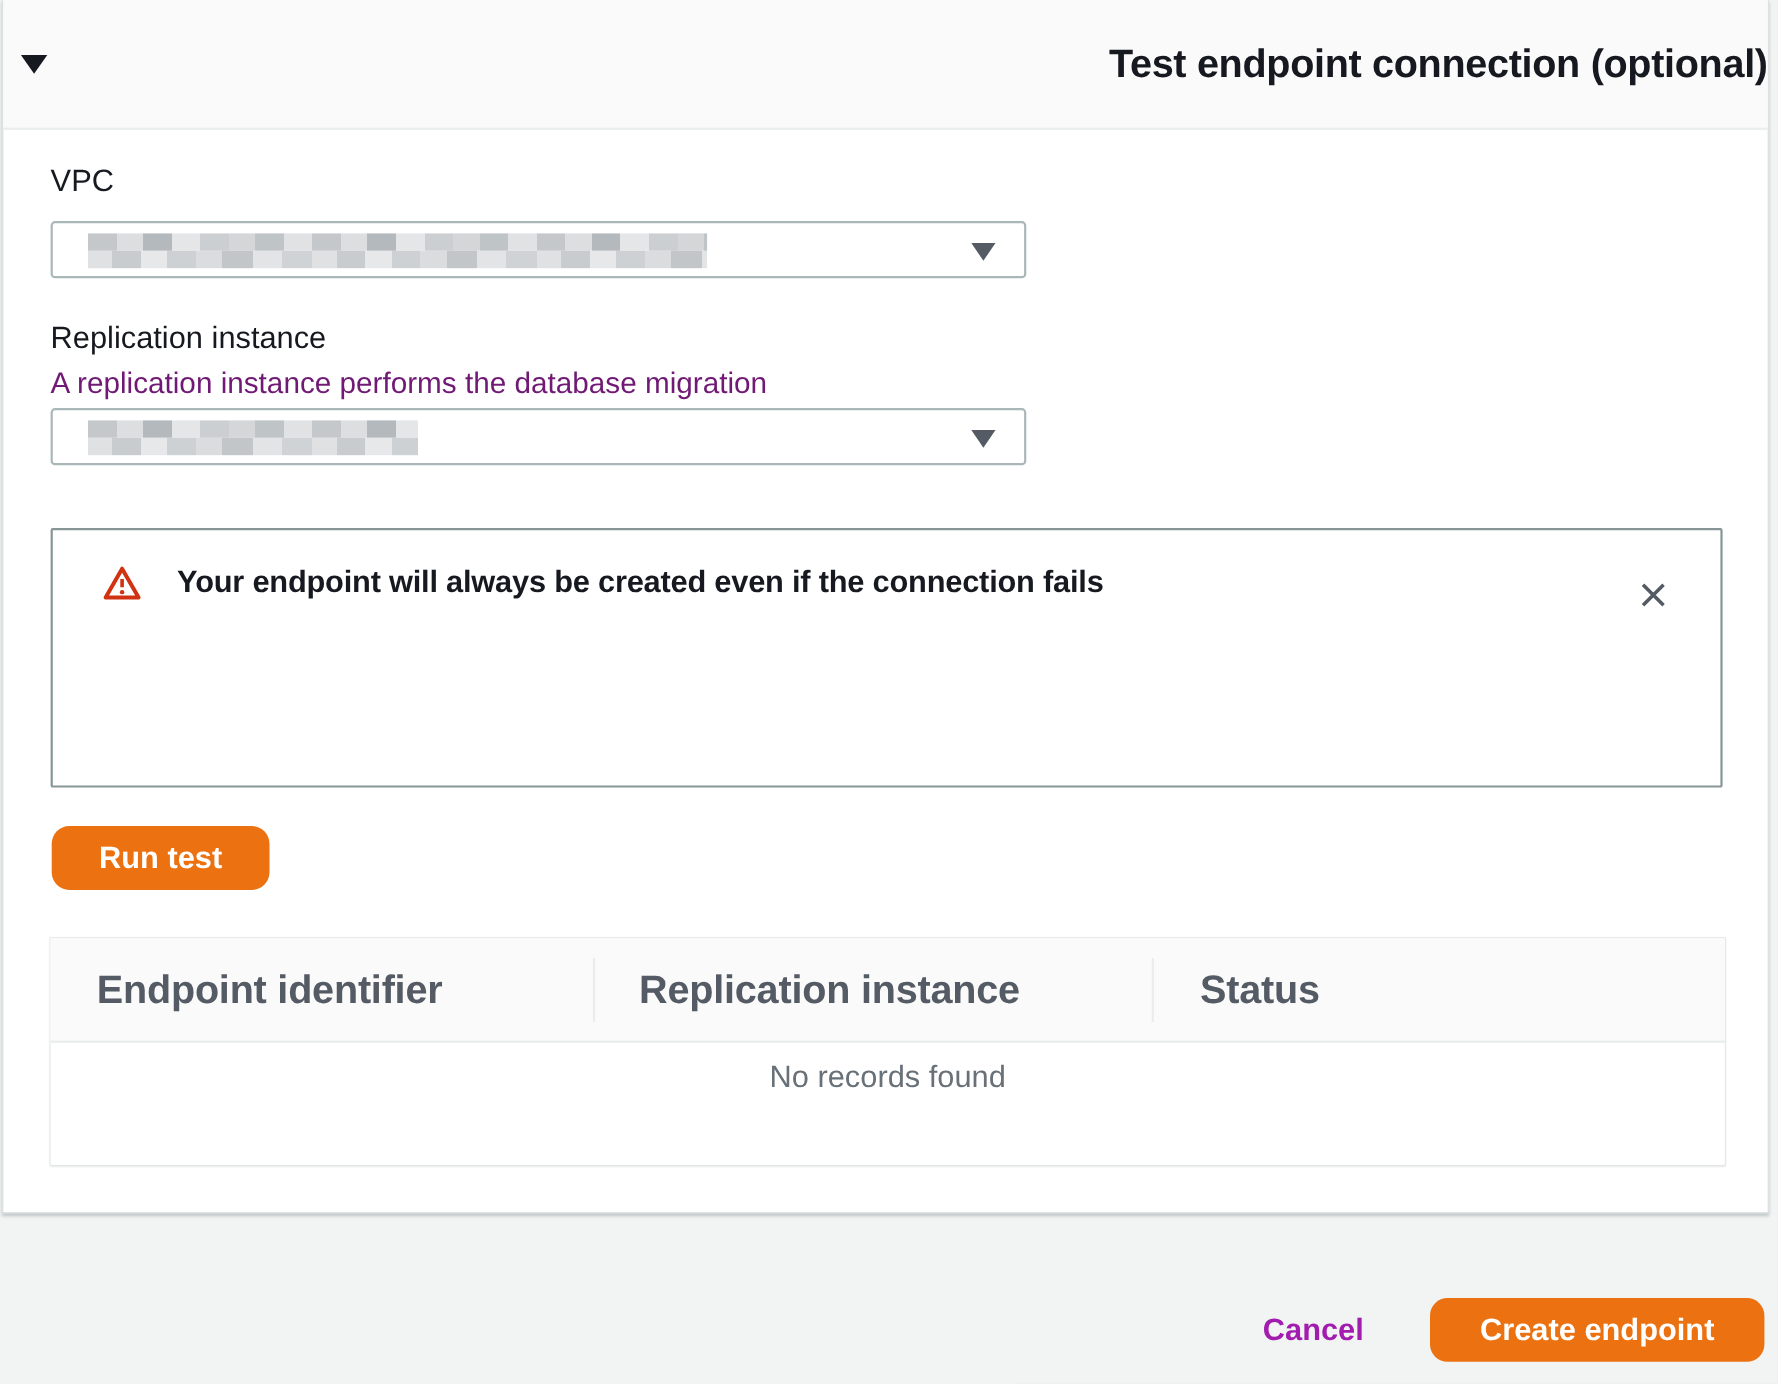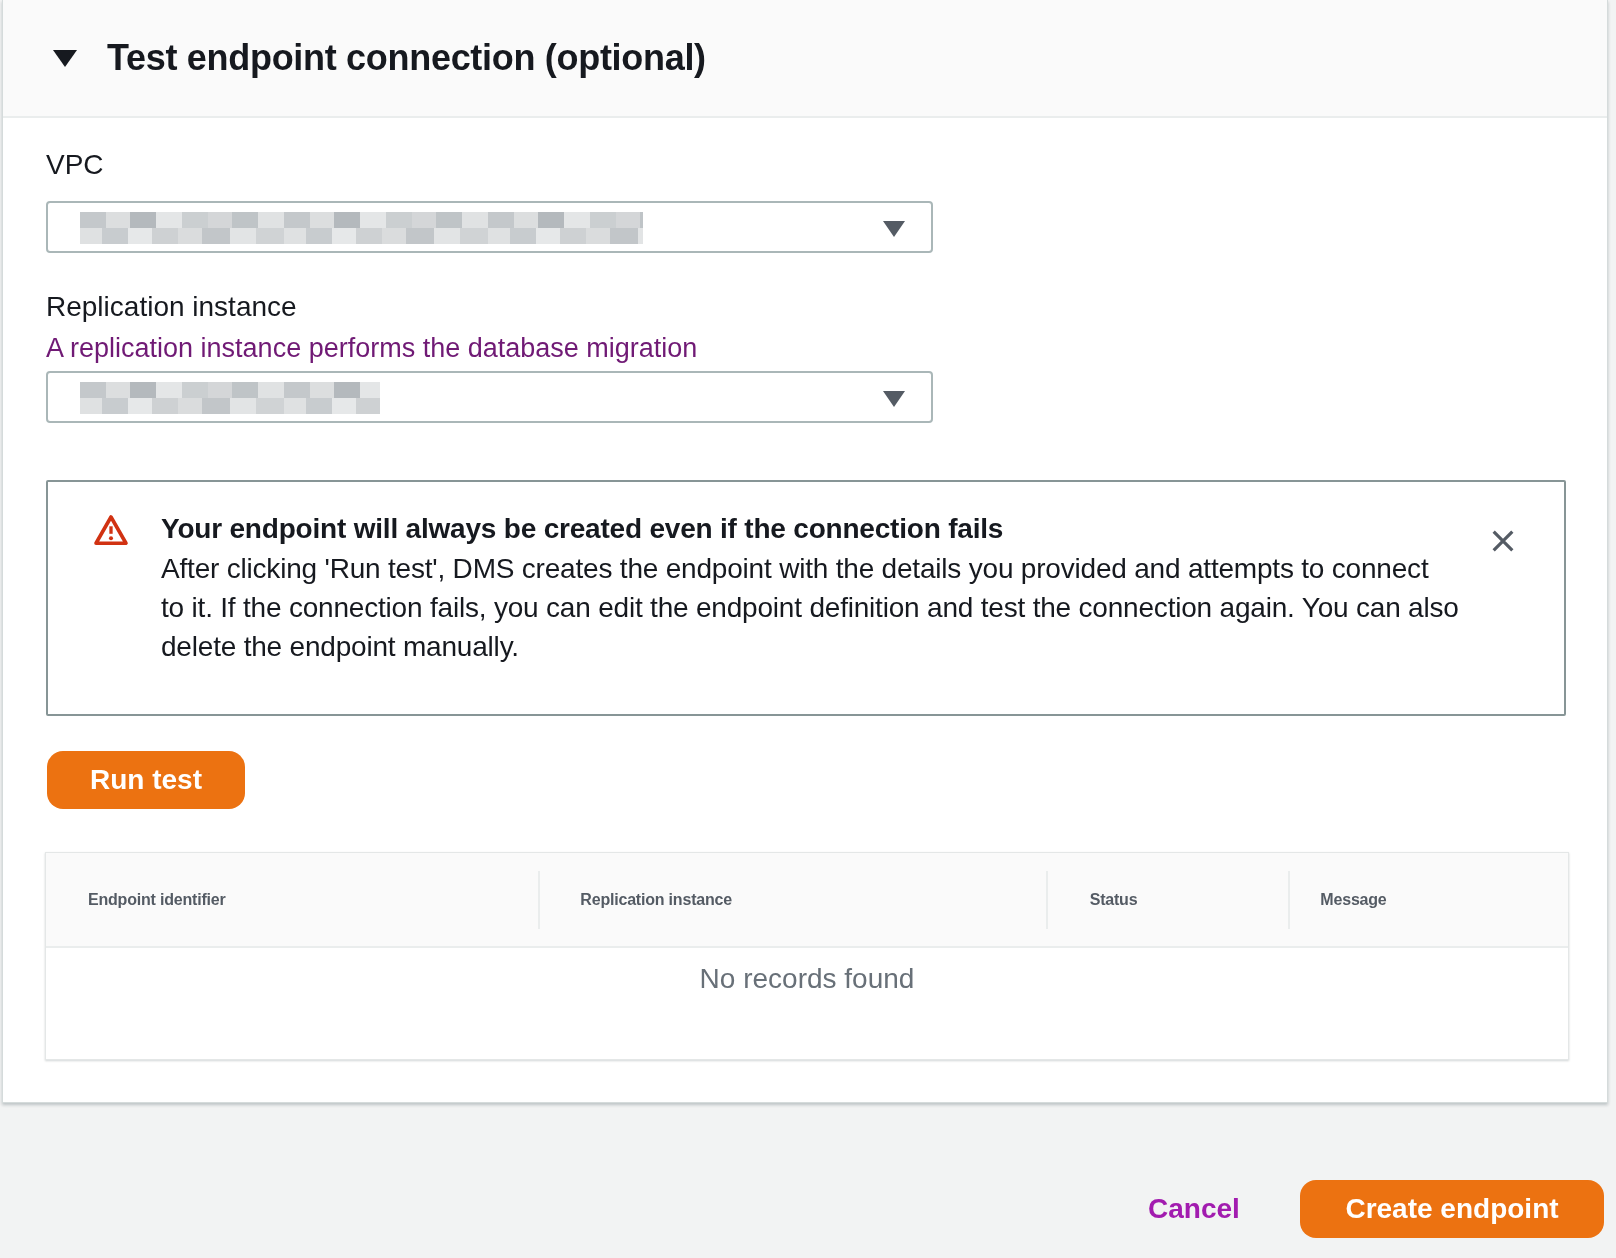--- a/index.html
+++ b/index.html
@@ -11,22 +11,23 @@
   }
   
   .card {
     position:absolute; left:2px; top:0; width:1606px; height:1103px;
     background:#ffffff; border:1px solid #d5dbdb; border-top:none;
     box-shadow:0 2px 3px rgba(0,28,36,.22);
   }
   .card-header {
     position:absolute; left:0; top:0; right:0; height:118px;
     background:#fafafa; border-bottom:2px solid #eaeded;
-    display:flex; align-items:center; padding-left:50px; gap:30px;
+    display:flex; align-items:center; padding-left:16px; gap:30px;
     cursor:pointer;
+    justify-content:space-between;
   }
   .caret-down {
     width:0; height:0;
     border-left:12px solid transparent; border-right:12px solid transparent;
     border-top:17px solid #16191f;
   }
   .panel-title { font-size:36px; font-weight:700; color:#16191f; letter-spacing:-.3px; }
 
   
   .field-label { position:absolute; left:43px; font-size:28px; color:#16191f; }
@@ -91,21 +92,21 @@
     position:absolute; left:42px; top:852px; width:1524px; height:208px;
     background:#fff; border:1px solid #e4e7e7;
     box-shadow:0 1px 2px rgba(0,28,36,.18);
   }
   .thead {
     display:flex; height:95px; background:#fafafa;
     border-bottom:2px solid #eaeded;
   }
   .th {
     position:relative; display:flex; align-items:center; padding-left:42px;
-    font-size:16px; font-weight:700; color:#545b64; letter-spacing:-.2px;
+    font-size:36px; font-weight:700; color:#545b64; letter-spacing:-.2px;
   }
   .th + .th::before {
     content:""; position:absolute; left:0; top:18px; height:58px; width:2px;
     background:#eaeded;
   }
   .th-endpoint { width:493px; }
   .th-ri       { width:508px; }
   .th-status   { width:243px; padding-left:44px; }
   .th-message  { width:280px; padding-left:32px; }
   .tbody { height:137px; text-align:center; }
@@ -149,38 +150,36 @@
       <div class="alert-inner">
         <span class="warning-icon">
           <svg width="36" height="33" viewBox="0 0 24 22">
             <path d="M12 2 L22 19.5 H2 Z" fill="none" stroke="#d13212" stroke-width="2.4" stroke-linejoin="round"></path>
             <line x1="12" y1="8.2" x2="12" y2="13.2" stroke="#d13212" stroke-width="2.2"></line>
             <circle cx="12" cy="16.2" r="1.35" fill="#d13212"></circle>
           </svg>
         </span>
         <div class="alert-text">
           <div class="alert-title">Your endpoint will always be created even if the connection fails</div>
-          <div class="alert-body">After clicking 'Run test', DMS creates the endpoint with the details you provided and attempts to connect to it. If the connection fails, you can edit the endpoint definition and test the connection again. You can also delete the endpoint manually.</div>
         </div>
       </div>
       <button class="alert-close" aria-label="Dismiss">
         <svg width="32" height="32" viewBox="0 0 24 24">
           <path d="M5 5 L19 19 M19 5 L5 19" stroke="#545b64" stroke-width="2.4"></path>
         </svg>
       </button>
     </div>
 
     <button class="btn-orange run-test">Run test</button>
 
     <div class="results-table">
       <div class="thead">
         <div class="th th-endpoint">Endpoint identifier</div>
         <div class="th th-ri">Replication instance</div>
         <div class="th th-status">Status</div>
-        <div class="th th-message">Message</div>
       </div>
       <div class="tbody">
         <span class="empty-text">No records found</span>
       </div>
     </div>
 
   </section>
 
   <footer>
     <button class="cancel-btn">Cancel</button>

